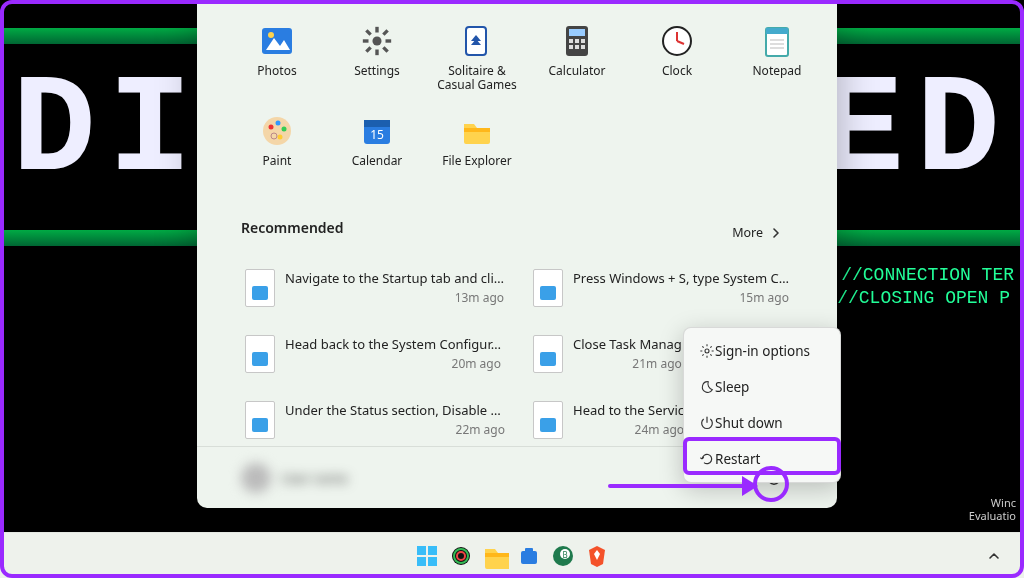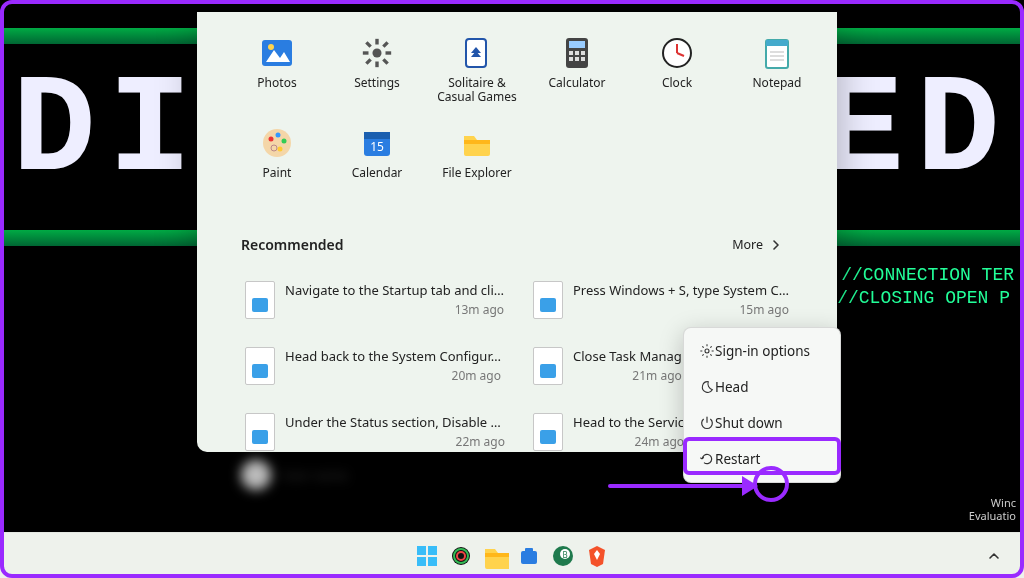--- a/index.html
+++ b/index.html
@@ -25,33 +25,33 @@
     background:#eef2ec; display:flex; align-items:center; justify-content:center;
     border-top:1px solid rgba(0,0,0,.04);
     z-index:50;
   }
   .taskbar-center { display:flex; gap:6px; align-items:center;}
   .tbicon { width:28px; height:28px; display:flex; align-items:center; justify-content:center; border-radius:4px; cursor:pointer;}
   .tb-chev { position:absolute; right:18px; bottom:10px; width:24px;height:24px; display:flex;align-items:center;justify-content:center; cursor:pointer;}
 
   
   .start {
-    position:absolute; left:197px; top:12px; width:640px; height:440px;
+    position:absolute; left:197px; top:0; width:640px; height:508px;
     background:#eef4ee; border-radius: 0 0 10px 10px; box-shadow:0 12px 40px rgba(0,0,0,.3);
     display:flex; flex-direction:column; z-index:40;
   }
   .pinned { padding: 18px 32px 0 32px; }
   .pinned-row { display:grid; grid-template-columns: repeat(6, 1fr); gap:4px 4px;}
   .app {
     display:flex; flex-direction:column; align-items:center; justify-content:flex-start;
     width:96px; height:86px; padding-top:6px; border-radius:6px; cursor:pointer;
   }
   .app .ic { width:34px; height:34px; display:flex; align-items:center; justify-content:center;}
   .app .lbl { font-size:12px; color:#222; text-align:center; margin-top:6px; line-height:1.15; max-width:90px;}
-  .section-head { display:flex; justify-content:space-between; align-items:center; padding: 24px 44px 4px 44px;}
+  .section-head { display:flex; justify-content:space-between; padding: 24px 44px 4px 44px;}
   .section-head h3 { font-size:14px; font-weight:600; color:#222;}
   .more-btn { font-size:12.5px; color:#222; background:transparent; border:none; padding:6px 12px; border-radius:4px; cursor:pointer; display:flex; align-items:center; gap:8px;}
 
   .reco-grid { display:grid; grid-template-columns:1fr 1fr; column-gap:20px; row-gap:20px; padding: 14px 44px 0 44px;}
   .reco-item { display:flex; gap:10px; align-items:flex-start; cursor:pointer; padding:4px; border-radius:4px;text-align:right;}
   .reco-ic { width:30px; height:38px; background:#fff; border:1px solid #c7c7c7; border-radius:2px; position:relative; flex:none;}
   .reco-ic::after{content:""; position:absolute; left:6px; right:6px; bottom:6px; height:14px; background:#3aa0e8; border-radius:2px;}
   .reco-txt { display:flex; flex-direction:column; overflow:hidden;}
   .reco-title { font-size:13px; color:#222; white-space:nowrap; overflow:hidden; text-overflow:ellipsis; max-width:220px;}
   .reco-time { font-size:12px; color:#777; margin-top:2px;}
@@ -294,21 +294,21 @@
         </svg>
       </span>
       <span>Sign-in options</span>
     </div>
     <div class="pm-item">
       <span class="pm-ic">
         <svg width="16" height="16" viewBox="0 0 24 24">
           <path d="M14 4a8 8 0 1 0 6 12 9 9 0 0 1-6-12z" fill="none" stroke="#333" stroke-width="1.6"></path>
         </svg>
       </span>
-      <span>Head</span>
+      <span>Sleep</span>
     </div>
     <div class="pm-item">
       <span class="pm-ic">
         <svg width="16" height="16" viewBox="0 0 24 24">
           <path d="M12 3v8" stroke="#333" stroke-width="1.8" stroke-linecap="round"></path>
           <path d="M7 6a8 8 0 1 0 10 0" fill="none" stroke="#333" stroke-width="1.8"></path>
         </svg>
       </span>
       <span>Shut down</span>
     </div>

